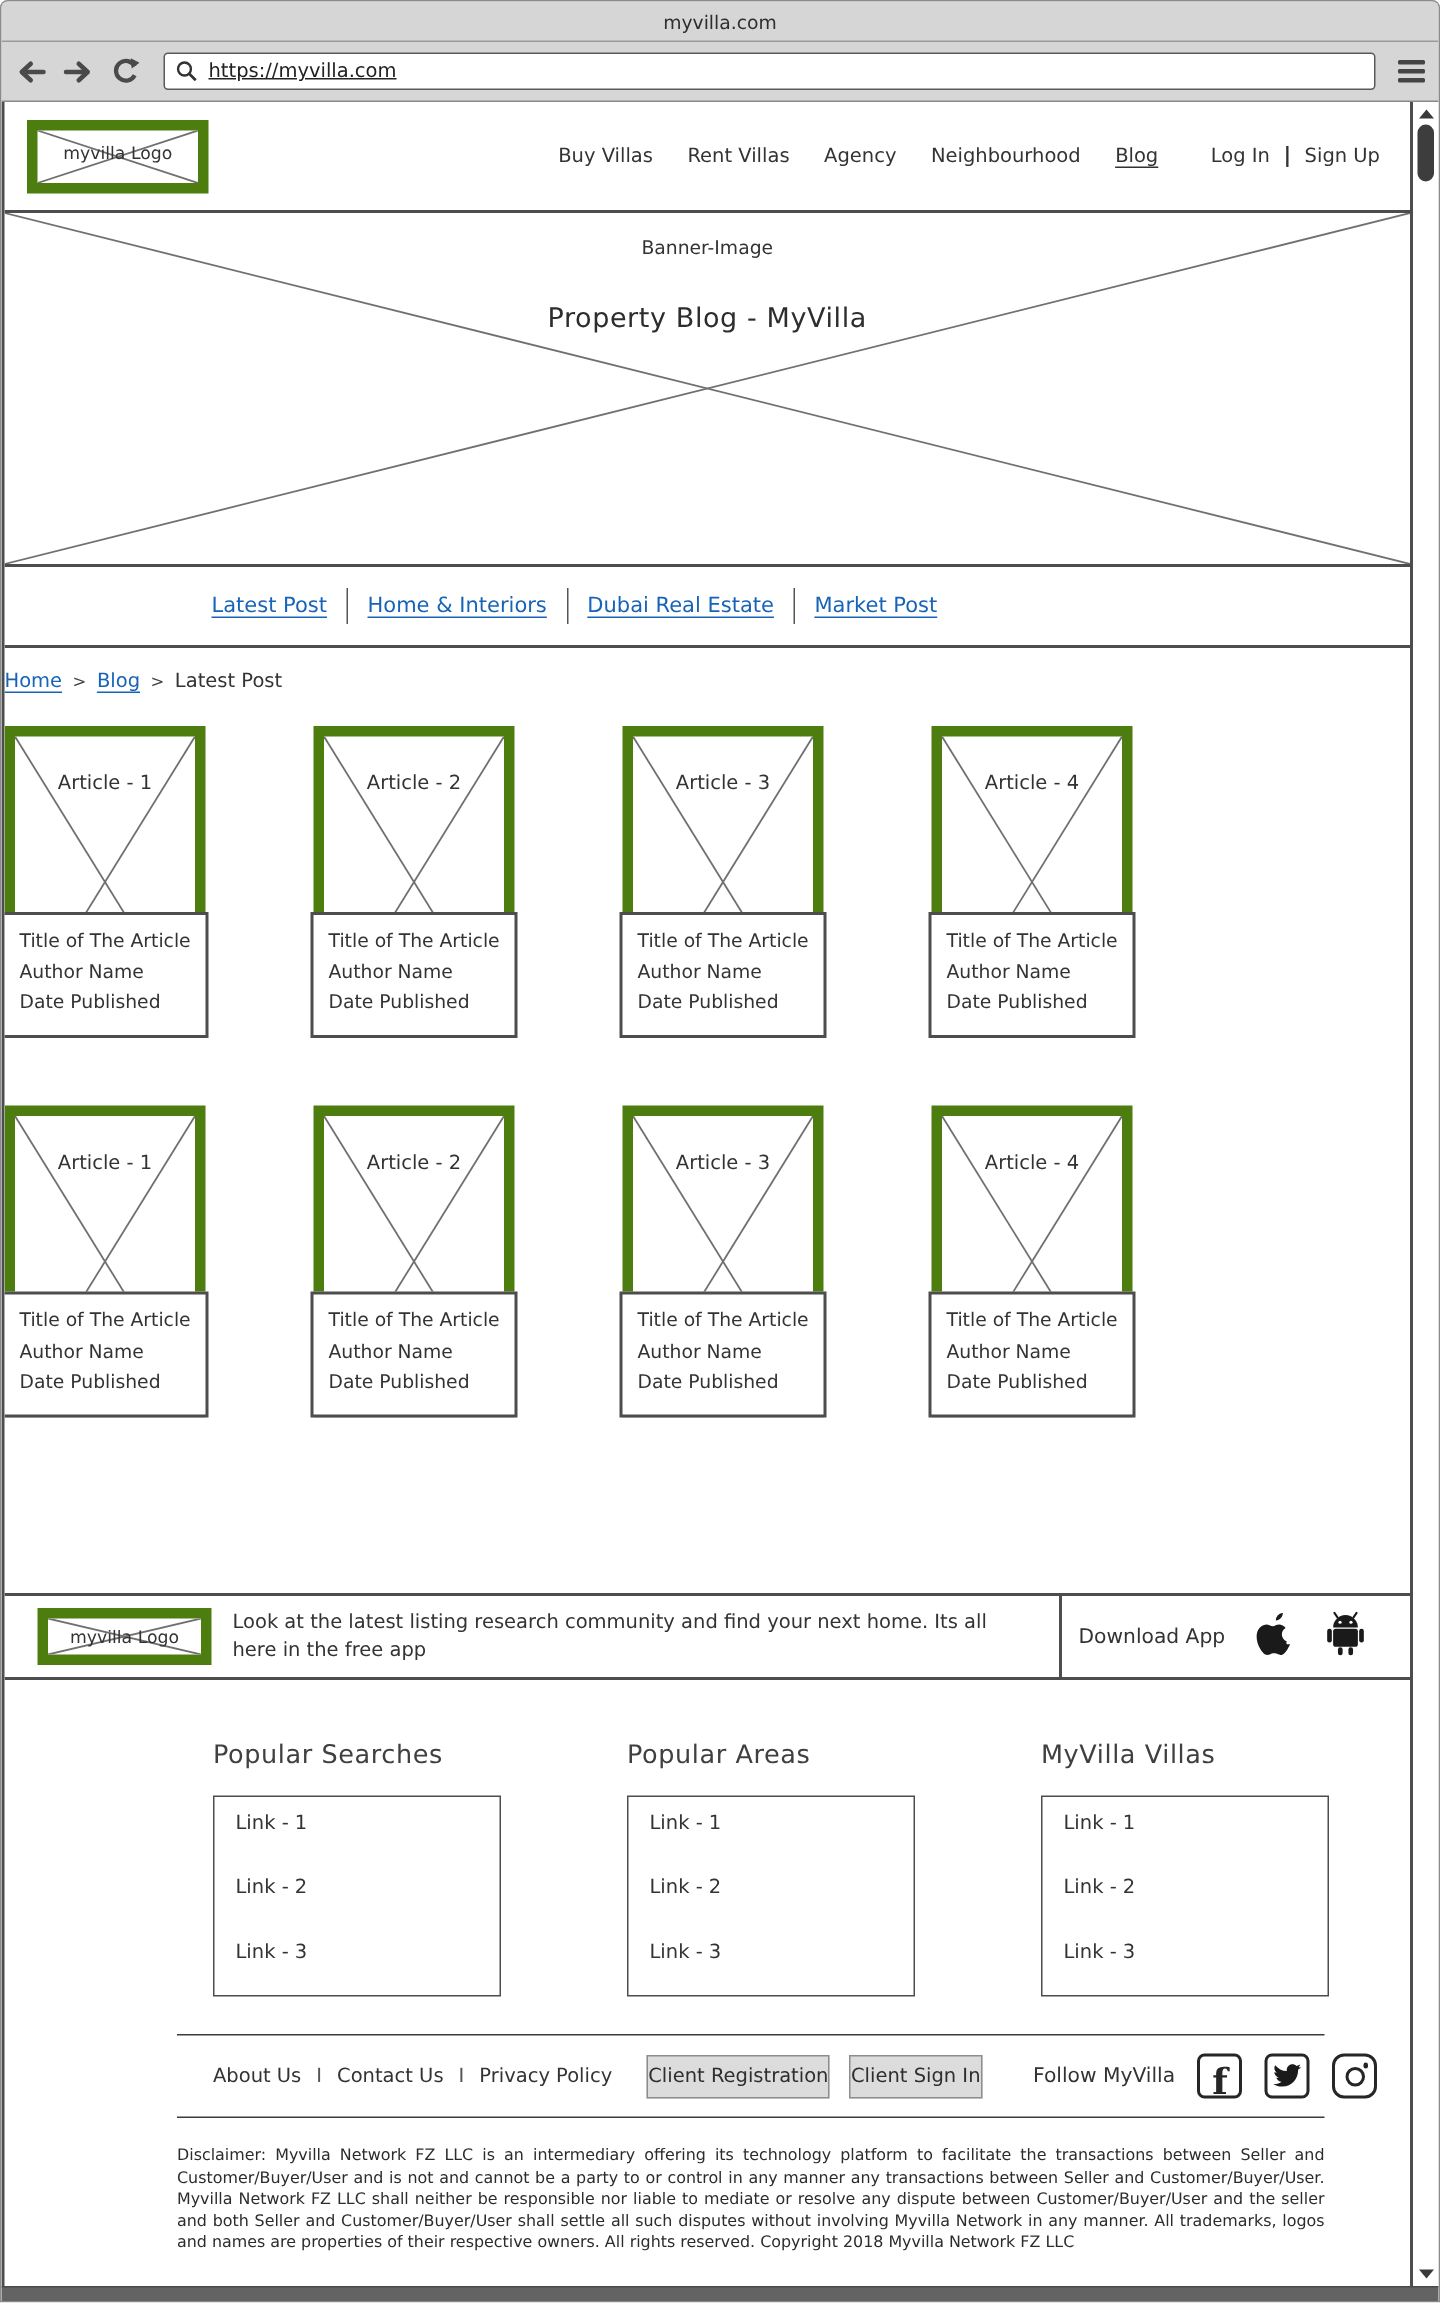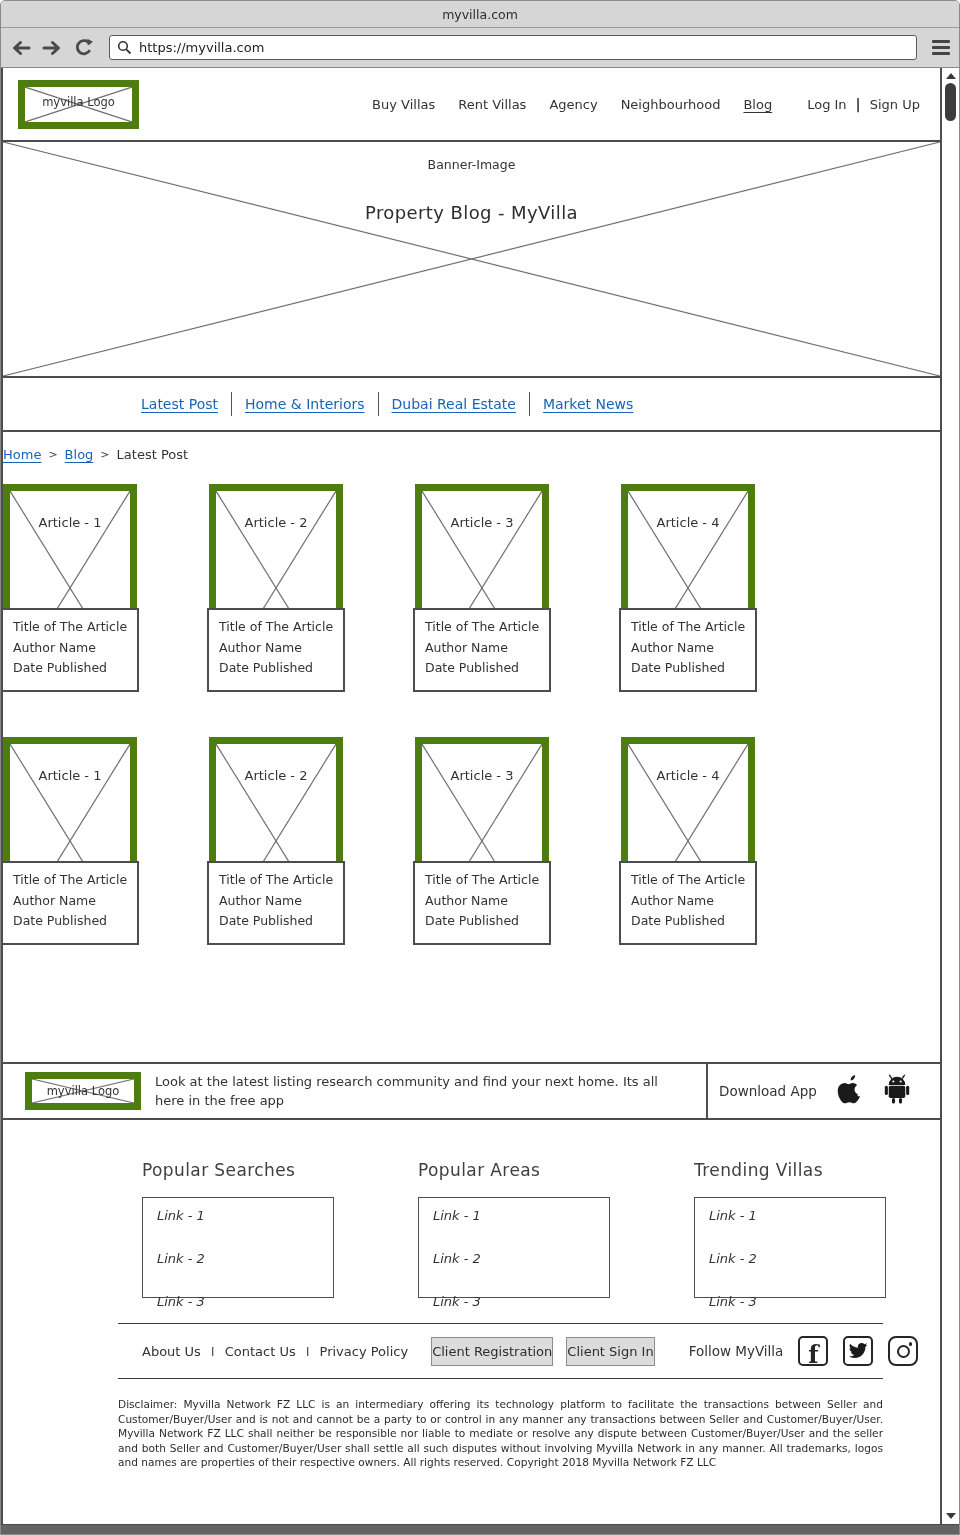--- a/index.html
+++ b/index.html
@@ -30,21 +30,21 @@
     display: flex; align-items: center;
     padding: 0 9px; gap: 9px;
   }
   .navbtn { width: 22px; height: 20px; display:flex; align-items:center; justify-content:center; cursor: pointer; }
   .addressbar {
     flex: 1; height: 25px; background: #fff;
     border: 1px solid #5a5a5a; border-radius: 3px;
     display: flex; align-items: center; gap: 7px;
     padding: 0 7px; margin: 0 6px;
   }
-  .addressbar .url { font-size: 13px; color: #222; }
+  .addressbar .url { font-size: 13px; color: #222; text-decoration: underline; }
   .hamburger { width: 18px; height: 15px; display:flex; flex-direction:column; justify-content:space-between; cursor:pointer; }
   .hamburger div { height: 3px; background: #444; border-radius: 1px; }
   
   .page { flex: 1; position: relative; background: #fff; }
   .content { position: absolute; left: 0; top: 0; right: 19px; bottom: 0; border-left: 2px solid #4d4d4d; overflow: hidden; }
   .scrollbar {
     position: absolute; right: 0; top: 0; bottom: 0; width: 19px;
     background: #fff; border-left: 2px solid #4d4d4d;
   }
   .scroll-up { position:absolute; top:5px; left:4px; width:0; height:0;
@@ -96,21 +96,21 @@
   .applogo { width: 116px; height: 38px; flex: none; }
   .applogo .logo-label { top: 5px; }
   .appmsg { margin-left: 14px; font-size: 13px; line-height: 19px; color: #333; max-width: 530px; }
   .appstrip-right { flex: 1; display: flex; align-items: center; padding-left: 11px; gap: 20px; }
   .dl-label { font-size: 13.5px; }
   
   .footer { height: 420px; }
   .foot-cols { display: flex; gap: 84px; padding-left: 139px; margin-top: 40px; }
   .foot-col { width: 192px; }
   .foot-col h3 { font-size: 17px; font-weight: normal; color: #404040; letter-spacing: 0.4px; }
-  .linkbox { margin-top: 17px; height: 101px; border: 1.5px solid #4d4d4d; padding: 10px 0 0 14px; font-style: italic; }
+  .linkbox { margin-top: 17px; height: 134px; border: 1.5px solid #4d4d4d; padding: 10px 0 0 14px; }
   .linkbox .flink { font-size: 13px; margin-bottom: 28px; cursor: pointer; }
   .foot-hr { border: none; border-top: 1.5px solid #3c3c3c; margin: 25px 57px 0 115px; }
   .foot-bar { height: 54px; display: flex; align-items: center; padding-left: 139px; }
   .legal { display: flex; align-items: center; gap: 10px; font-size: 13px; }
   .legal .lsep { color: #555; }
   .foot-buttons { display: flex; gap: 13px; margin-left: 23px; }
   .gbtn {
     background: #dcdcdc; border: 1.5px solid #8d8d8d;
     font-size: 13px; color: #2e2e2e; padding: 6px 0;
     font-family: inherit; cursor: pointer;
@@ -203,21 +203,21 @@
         <div class="title">Property Blog - MyVilla</div>
       </div>
 
       <div class="tabsbar">
         <span class="tab">Latest Post</span>
         <span class="tab-sep"></span>
         <span class="tab">Home &amp; Interiors</span>
         <span class="tab-sep"></span>
         <span class="tab">Dubai Real Estate</span>
         <span class="tab-sep"></span>
-        <span class="tab">Market News</span>
+        <span class="tab">Market Post</span>
       </div>
 
       <div class="main">
         <div class="breadcrumb">
           <span class="crumb-link">Home</span>
           <span class="crumb-sep">&gt;</span>
           <span class="crumb-link">Blog</span>
           <span class="crumb-sep">&gt;</span>
           <span>Latest Post</span>
         </div>
@@ -389,21 +389,21 @@
           </div>
           <div class="foot-col">
             <h3>Popular Areas</h3>
             <div class="linkbox">
               <div class="flink">Link - 1</div>
               <div class="flink">Link - 2</div>
               <div class="flink">Link - 3</div>
             </div>
           </div>
           <div class="foot-col">
-            <h3>Trending Villas</h3>
+            <h3>MyVilla Villas</h3>
             <div class="linkbox">
               <div class="flink">Link - 1</div>
               <div class="flink">Link - 2</div>
               <div class="flink">Link - 3</div>
             </div>
           </div>
         </div>
 
         <hr class="foot-hr">
 

